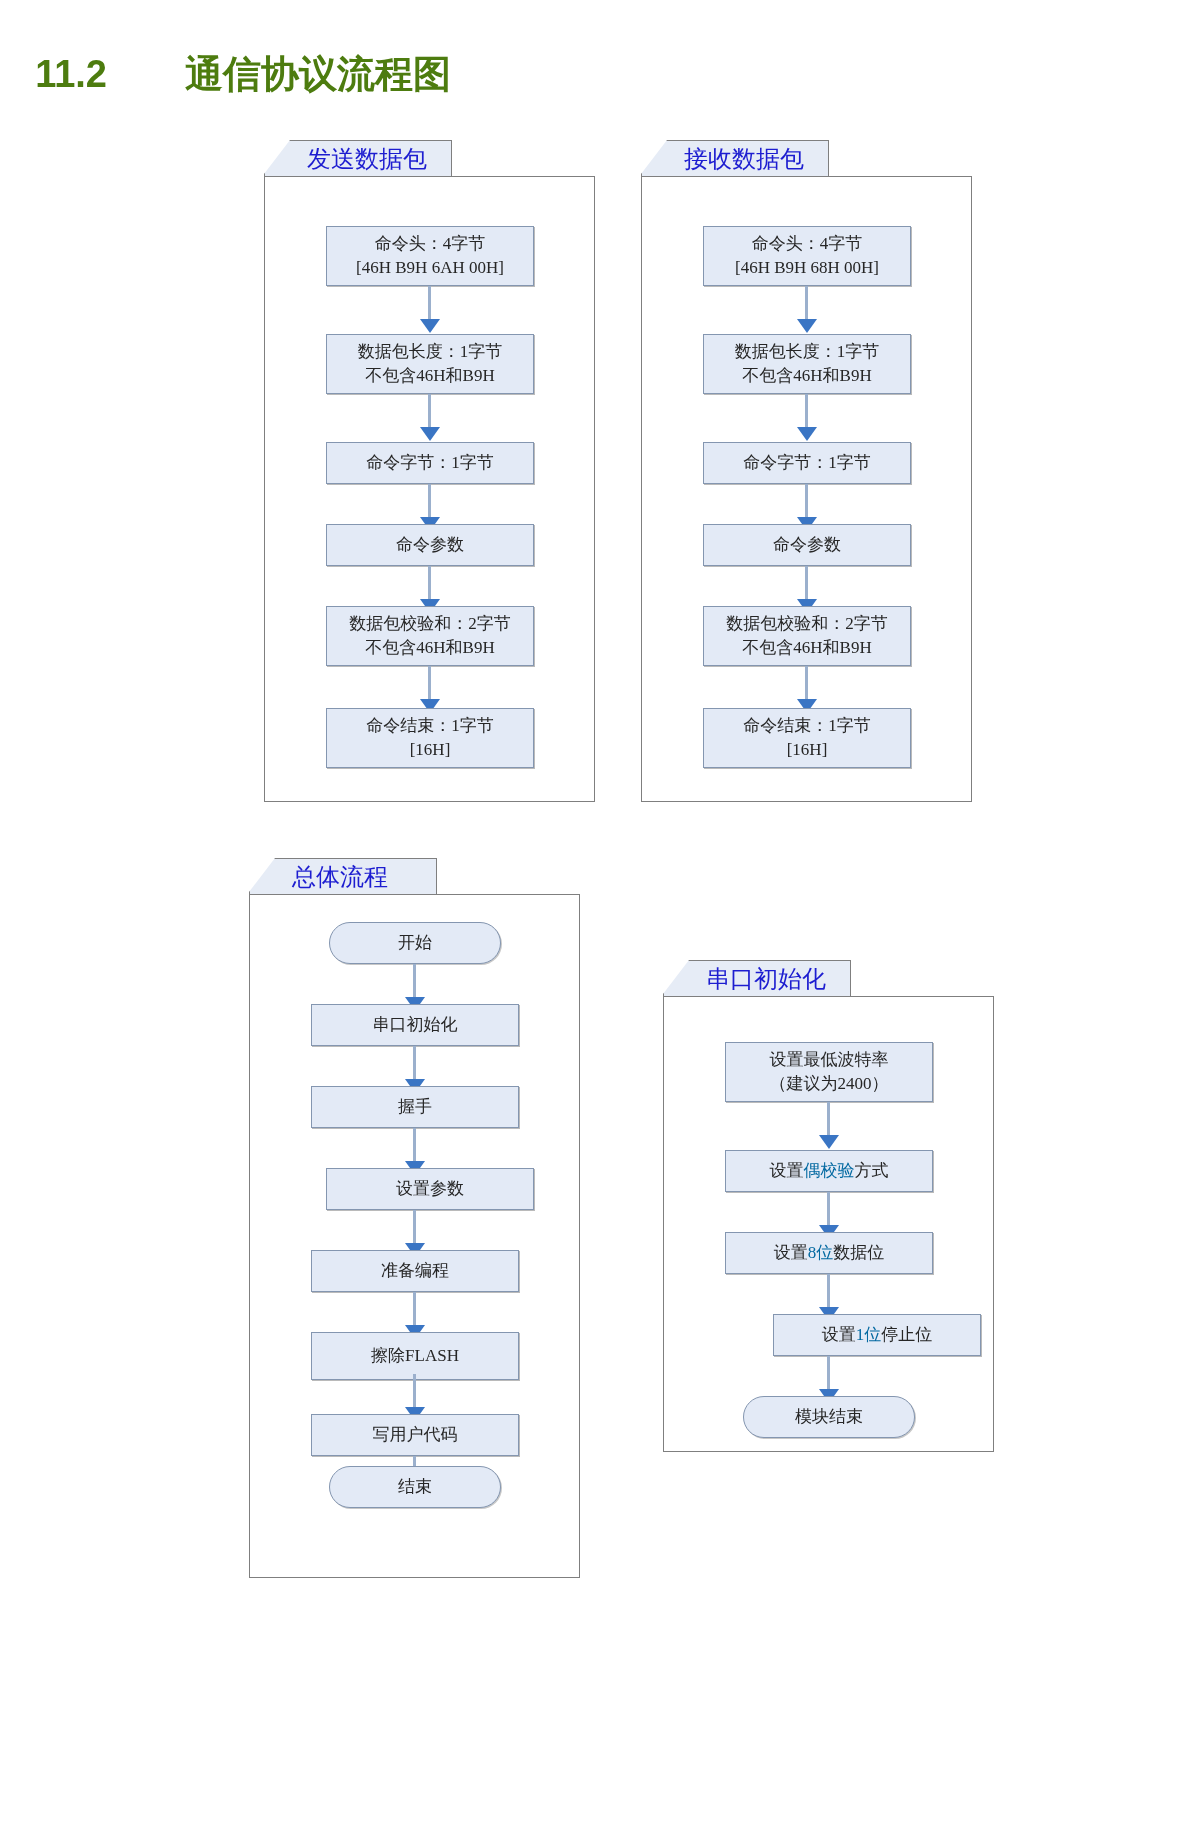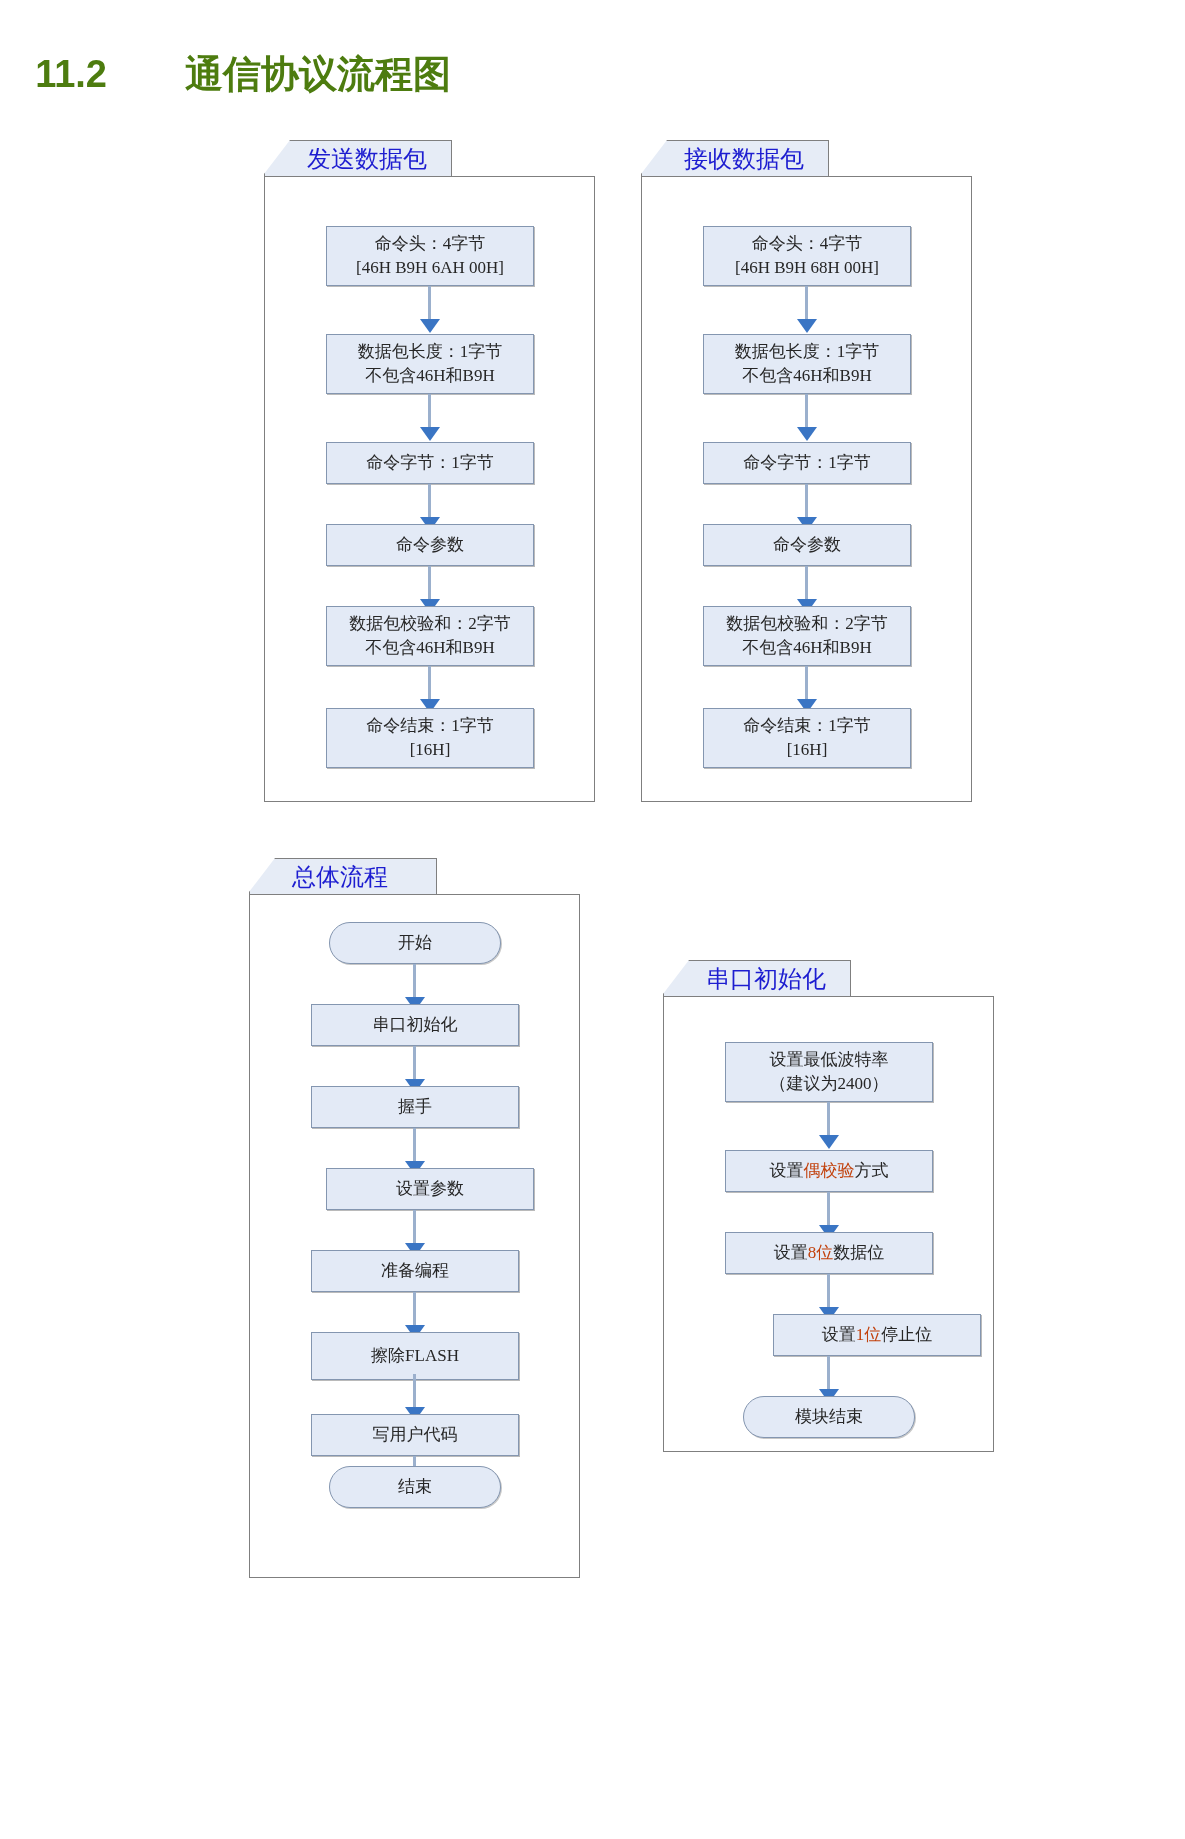--- a/index.html
+++ b/index.html
@@ -79,21 +79,21 @@
     font-size: 17px;
     line-height: 1.42;
     text-align: center;
     white-space: nowrap;
   }
   .node.term {
     border-radius: 999px;
     box-shadow: 1px 1px 0px rgba(130,130,130,0.45);
   }
   .node .l2 { display: block; }
-  .hl { color: #c2410c; }
+  .hl { color: #0369a1; }
 
   
   .arrow {
     position: absolute;
     width: 3px;
     background: #9bb0cd;
   }
   .arrow::after {
     content: "";
     position: absolute;

